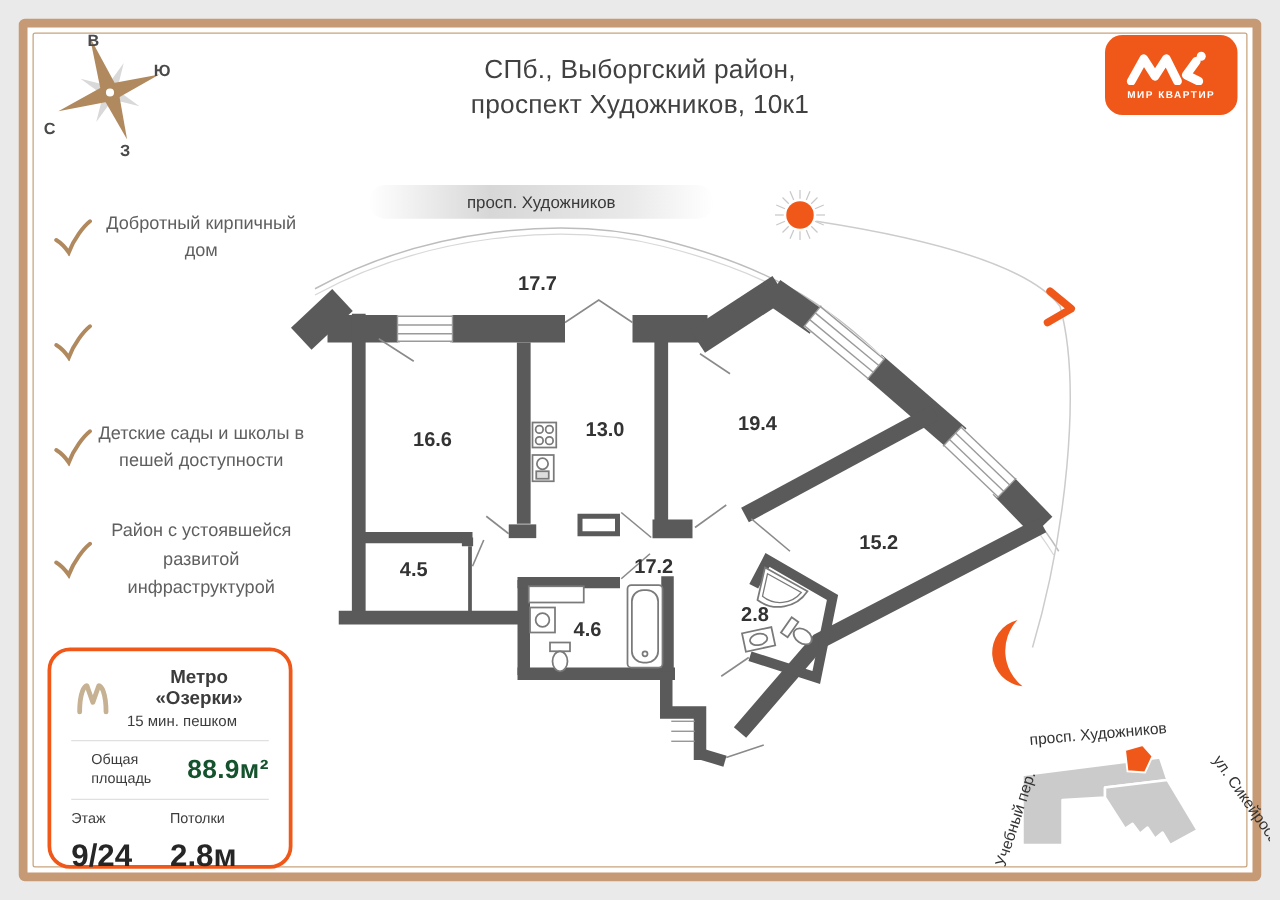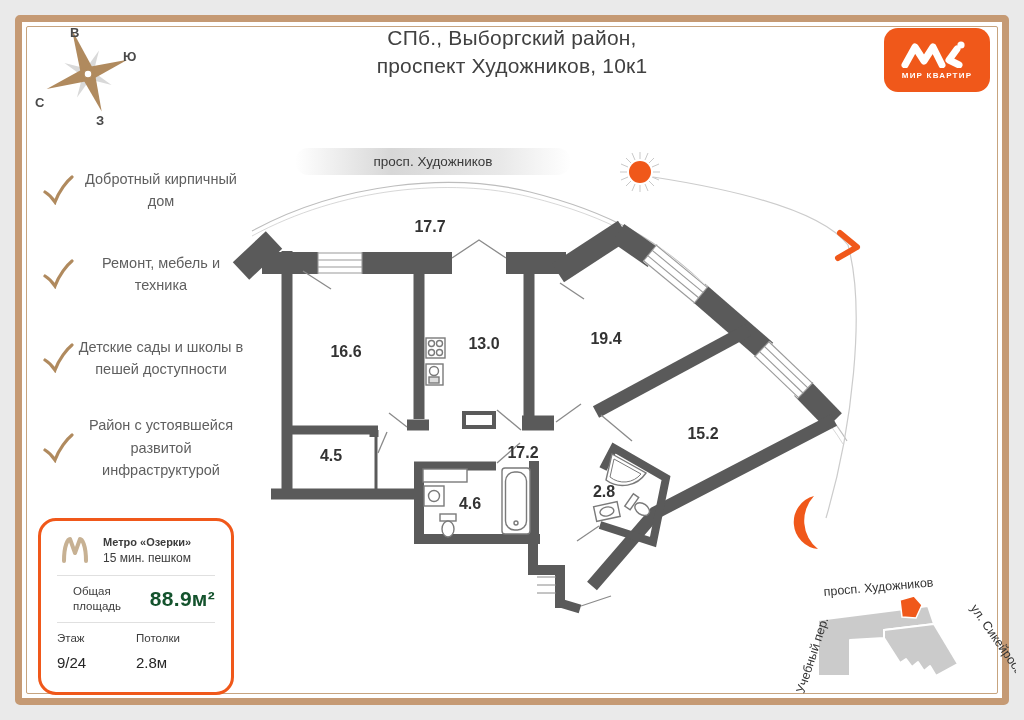--- a/index.html
+++ b/index.html
@@ -6,21 +6,21 @@
   body{
     width:1024px;height:720px;position:relative;overflow:hidden;
     background:#eaeaea;
     font-family:"Liberation Sans", sans-serif;
     -webkit-font-smoothing:antialiased;
   }
   .frame{position:absolute;inset:15px;border:7px solid #c59a74;border-radius:5px;background:#fff;}
   .frame-inner{position:absolute;inset:26px;border:1px solid #c7a47f;border-radius:2px;background:#ffffff;}
 
   .title{
-    position:absolute;top:24px;left:50%;transform:translateX(-50%);
+    position:absolute;top:42px;left:50%;transform:translateX(-50%);
     width:480px;text-align:center;color:#414141;
     font-size:21px;line-height:1.35;font-weight:500;letter-spacing:.2px;
   }
 
   .logo{
     position:absolute;left:884px;top:28px;width:106px;height:64px;
     background:#f0581a;border-radius:14px;display:flex;flex-direction:column;
     align-items:center;justify-content:center;gap:3px;
   }
   .logo .brand{color:#fff;font-size:8px;font-weight:bold;letter-spacing:1.2px;text-align:right;}
@@ -36,29 +36,29 @@
 
   .plan-svg{position:absolute;left:0;top:0;pointer-events:none;}
 
   .info-card{
     position:absolute;left:38px;top:518px;width:196px;height:177px;
     background:#fff;border:3px solid #f0581a;border-radius:18px;
     box-sizing:border-box;padding:10px 14px 8px 14px;
   }
   .ic-row1{display:flex;align-items:center;gap:10px;padding:2px 0 8px 2px;}
   .ic-row1 .m-texts{display:flex;flex-direction:column;gap:3px;}
-  .ic-metro-name{font-size:11px;font-weight:bold;color:#3c3c3c;text-align:center;}
+  .ic-metro-name{font-size:15px;font-weight:bold;color:#3c3c3c;text-align:center;}
   .ic-metro-walk{font-size:12px;color:#3c3c3c;}
   .ic-div{height:1px;background:#e0e0e0;margin:0 2px;}
   .ic-row2{display:flex;align-items:center;justify-content:space-between;padding:8px 2px;margin-left:16px;}
   .ic-label{font-size:11.5px;color:#3c3c3c;line-height:1.3;}
   .ic-area-val{font-size:21px;font-weight:bold;color:#14532d;letter-spacing:.3px;}
   .ic-row3{display:flex;padding:8px 2px 0 2px;}
   .ic-col{flex:1;display:flex;flex-direction:column;gap:8px;}
-  .ic-val{font-size:15px;font-weight:normal;color:#262626;}
+  .ic-val{font-size:25px;font-weight:bold;color:#262626;}
 
   .minimap{position:absolute;left:788px;top:572px;}
 </style>
 </head>
 <body>
 
 <div class="frame"></div>
 <div class="frame-inner"></div>
 
 <div class="title">
@@ -101,21 +101,20 @@
   <div class="check-item">
     <svg class="ck" width="34" height="30" viewBox="0 0 34 30">
         <path d="M4,17 C9,20 12,24 14,27 C18,16 26,6 31,2" fill="none" stroke="#b08a5e" stroke-width="3.2" stroke-linecap="round"></path>
       </svg>
     <div class="txt">Добротный кирпичный дом</div>
   </div>
   <div class="check-item">
     <svg class="ck" width="34" height="30" viewBox="0 0 34 30">
         <path d="M4,17 C9,20 12,24 14,27 C18,16 26,6 31,2" fill="none" stroke="#b08a5e" stroke-width="3.2" stroke-linecap="round"></path>
       </svg>
-    <div class="txt">Ремонт, мебель и техника</div>
   </div>
   <div class="check-item">
     <svg class="ck" width="34" height="30" viewBox="0 0 34 30">
         <path d="M4,17 C9,20 12,24 14,27 C18,16 26,6 31,2" fill="none" stroke="#b08a5e" stroke-width="3.2" stroke-linecap="round"></path>
       </svg>
     <div class="txt">Детские сады и школы в пешей доступности</div>
   </div>
   <div class="check-item" style="height:96px">
     <svg class="ck" width="34" height="30" viewBox="0 0 34 30">
         <path d="M4,17 C9,20 12,24 14,27 C18,16 26,6 31,2" fill="none" stroke="#b08a5e" stroke-width="3.2" stroke-linecap="round"></path>

